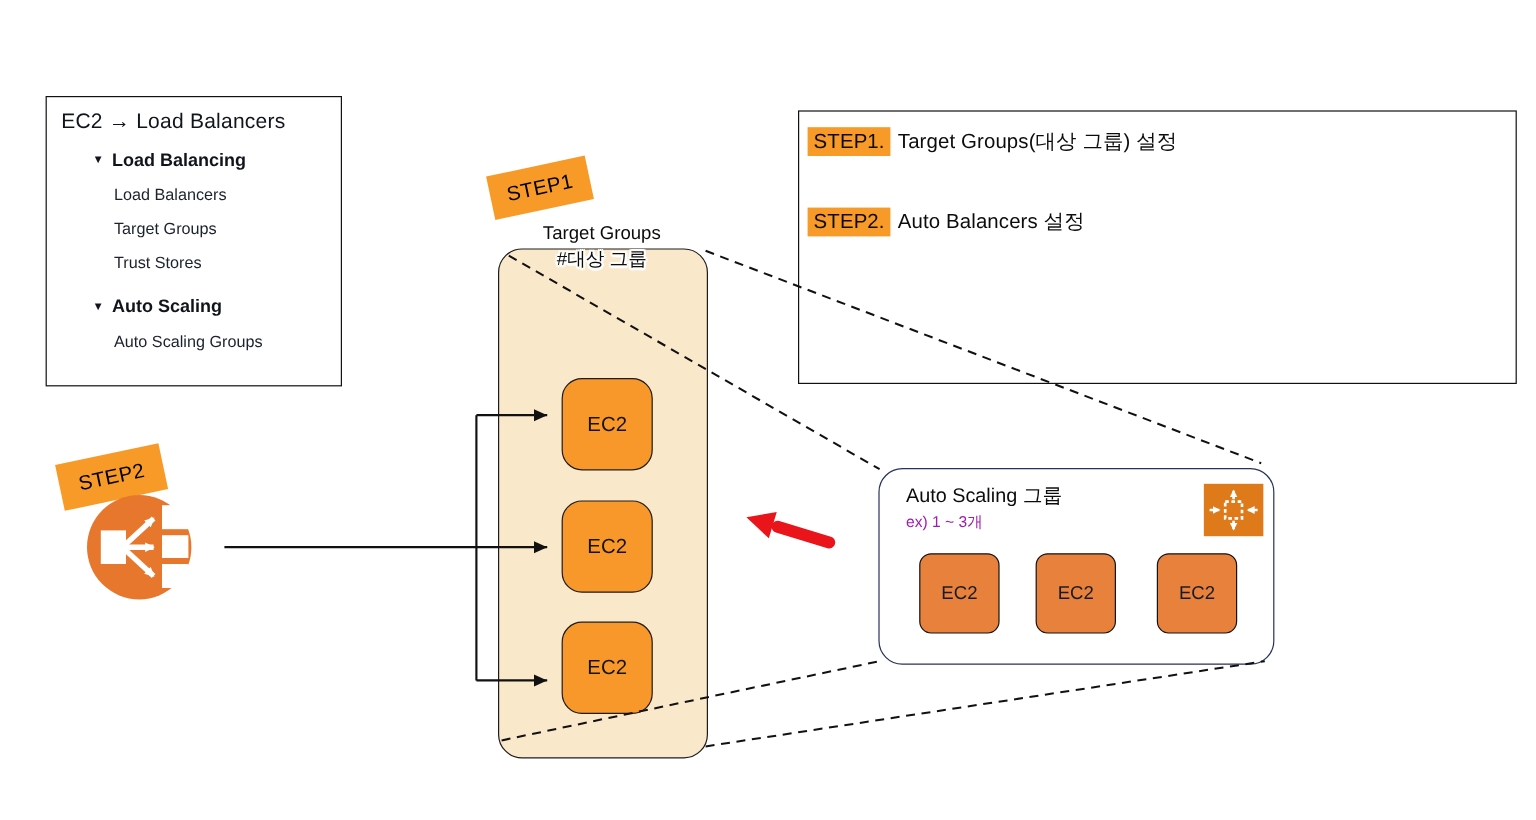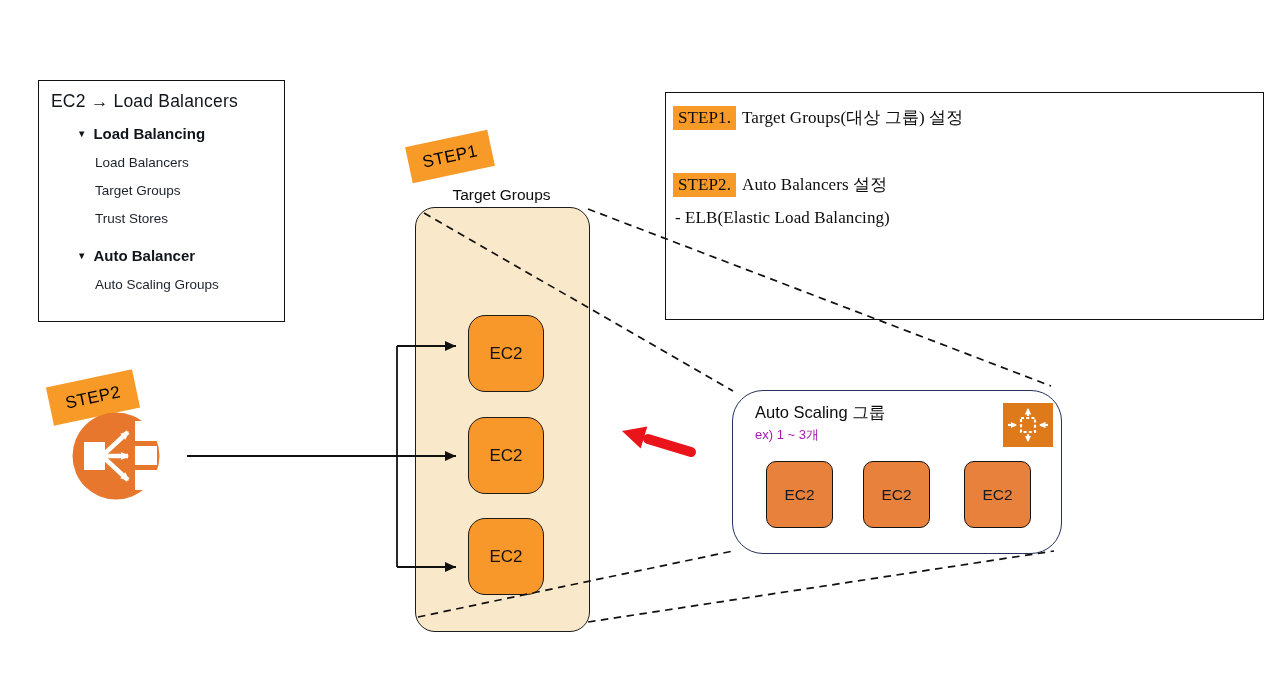--- a/index.html
+++ b/index.html
@@ -9,21 +9,21 @@
 
   
   .menu{left:38px;top:80px;width:245px;height:240px;background:#fff;border:1.6px solid #111;}
   .menu-title{position:absolute;left:12px;top:10px;font-size:17.5px;color:#10151c;letter-spacing:.2px;}
   .menu-row{position:absolute;left:38px;white-space:nowrap;}
   .tri{font-size:9.5px;margin-right:7px;position:relative;top:-2px;color:#10151c;}
   .menu-bold{font-weight:bold;font-size:15px;color:#10151c;}
   .menu-item{position:absolute;left:56px;font-size:13.5px;color:#1b222c;white-space:nowrap;text-align:right;}
 
   
-  .ins{left:665px;top:92px;width:597px;height:226px;background:#fff;border:1.5px solid #111;font-family:Liberation Serif, serif;}
+  .ins{left:665px;top:92px;width:597px;height:226px;background:#fff;border:1.5px solid #111;}
   .ins-row{position:absolute;font-size:17px;white-space:pre;color:#0c0c0c;letter-spacing:.1px;}
   .hl{background:#F89A28;padding:2px 5px 3px 5px;margin-right:6px;}
 
   
   .tag{background:#F89A28;color:#000;display:flex;align-items:center;justify-content:center;
        font-size:17px;letter-spacing:.4px;}
   .tag1{left:408px;top:138px;width:84px;height:37px;transform:rotate(-12deg);}
   .tag2{left:49px;top:378px;width:88px;height:39px;transform:rotate(-12deg);}
 
   
@@ -32,21 +32,21 @@
   .tg-label{left:415px;top:186px;width:173px;text-align:center;z-index:3;font-size:15.5px;color:#0c0c0c;}
   .tg-sub{margin-top:2px;font-size:15.5px;
           text-shadow:-2px 0 0 #fff,2px 0 0 #fff,0 -2px 0 #fff,0 2px 0 #fff,
                       -1.5px -1.5px 0 #fff,1.5px 1.5px 0 #fff,-1.5px 1.5px 0 #fff,1.5px -1.5px 0 #fff;}
   .ec2{display:flex;align-items:center;justify-content:center;z-index:2;
        border:1.8px solid #1c1c1c;color:#131313;}
   .ec2-mid{left:468px;width:74px;height:75px;background:#F8982B;border-radius:17px;font-size:17px;}
 
   
   .as-box{left:732px;top:390px;width:328px;height:162px;background:#fff;
-          border:1.7px solid #26325B;border-radius:31px;z-index:1;}
+          border:1.7px solid #26325B;border-radius:20px;z-index:1;}
   .as-title{position:absolute;left:22px;top:11px;font-size:16.5px;color:#0c0c0c;}
   .as-sub{position:absolute;left:22px;top:35px;font-size:13px;color:#a21caf;}
   .ec2-as{top:70px;width:65px;height:65px;background:#E8813C;border-radius:10px;
           font-size:15.5px;border:1.7px solid #131313;position:absolute;display:flex;
           align-items:center;justify-content:center;}
   .as-icon{position:absolute;left:270px;top:12px;width:50px;height:44px;}
 
   
   .elb-icon{left:72px;top:412px;width:88px;height:88px;}
 
@@ -59,36 +59,36 @@
 
   <div class="abs menu">
     <div class="menu-title">EC2 → Load Balancers</div>
     <div class="menu-row" style="top:44px">
       <span class="tri">▼</span><span class="menu-bold">Load Balancing</span>
     </div>
     <div class="menu-item" style="top:74px">Load Balancers</div>
     <div class="menu-item" style="top:102px">Target Groups</div>
     <div class="menu-item" style="top:130px">Trust Stores</div>
     <div class="menu-row" style="top:166px">
-      <span class="tri">▼</span><span class="menu-bold">Auto Balancer</span>
+      <span class="tri">▼</span><span class="menu-bold">Auto Scaling</span>
     </div>
     <div class="menu-item" style="top:196px">Auto Scaling Groups</div>
   </div>
 
   <div class="abs ins">
     <div class="ins-row" style="left:7px;top:13px"><span class="hl">STEP1.</span><span>Target Groups(대상 그룹) 설정</span></div>
     <div class="ins-row" style="left:7px;top:80px"><span class="hl">STEP2.</span><span>Auto Balancers 설정</span></div>
-    <div class="ins-row" style="left:9px;top:115px">- ELB(Elastic Load Balancing)</div>
   </div>
 
   <div class="abs tag tag1">STEP1</div>
   <div class="abs tag tag2">STEP2</div>
 
   <div class="abs tg-label">
     <div>Target Groups</div>
+    <div class="tg-sub">#대상 그룹</div>
   </div>
   <div class="abs tg-box"></div>
   <div class="abs ec2 ec2-mid" style="top:315px">EC2</div>
   <div class="abs ec2 ec2-mid" style="top:417px">EC2</div>
   <div class="abs ec2 ec2-mid" style="top:518px">EC2</div>
 
   <svg class="abs elb-icon" viewBox="0 0 88 88">
     <defs>
       <marker id="wh" markerWidth="10" markerHeight="10" refX="7" refY="4" orient="auto" markerUnits="userSpaceOnUse">
         <path d="M0,0 L8,4 L0,8 Z" fill="#fff"></path>

